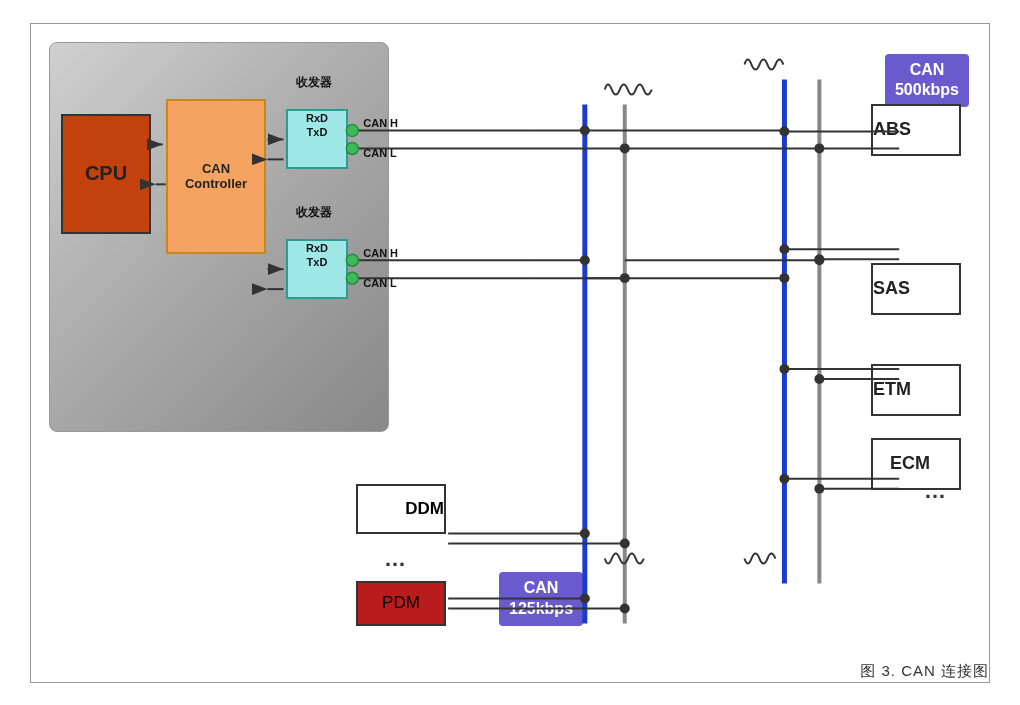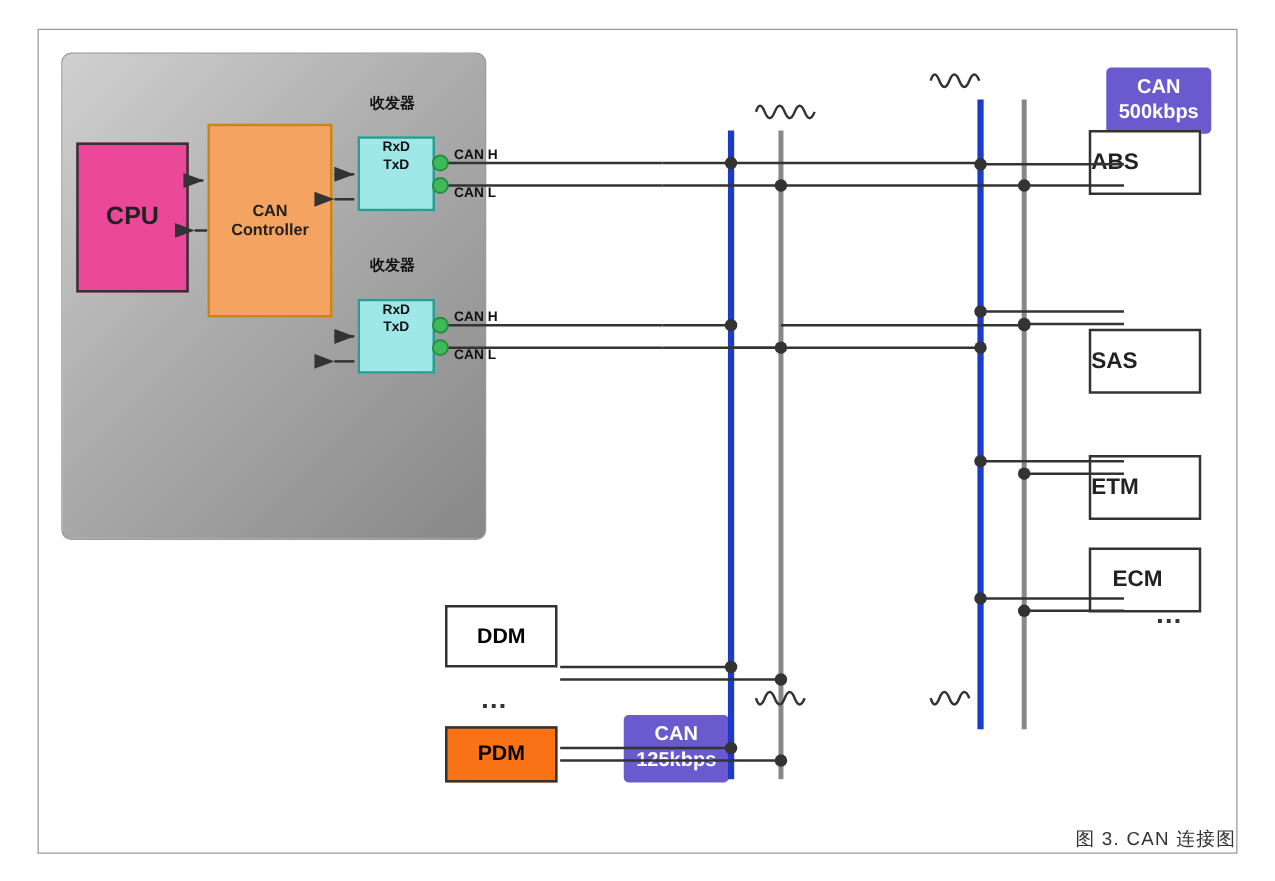--- a/index.html
+++ b/index.html
@@ -46,21 +46,21 @@
       border: 1.5px solid #999;
     }
 
     
     .cpu-box {
       position: absolute;
       left: 30px;
       top: 90px;
       width: 90px;
       height: 120px;
-      background: #ec4899;
+      background: #c2410c;
       border: 2px solid #333;
       display: flex;
       align-items: center;
       justify-content: center;
       font-size: 20px;
       font-weight: bold;
       color: #222;
     }
 
     
@@ -153,22 +153,22 @@
       font-size: 18px;
       font-weight: bold;
       color: #222;
     }
     .abs-box  { right: 28px; top: 80px; }
     .sas-box  { right: 28px; top: 200px; margin-top: 39px; }
     .etm-box  { right: 28px; top: 340px; }
     .ecm-box  { right: 28px; top: 414px; padding-left: 17px; }
 
     
-    .ddm-box { position: absolute; left: 325px; bottom: 120px; width: 90px; height: 50px; background: #fff; border: 2px solid #333; display: flex; align-items: center; justify-content: center; font-size: 17px; font-weight: bold; }
-    .pdm-box { position: absolute; left: 325px; bottom: 28px; width: 90px; height: 45px; background: #f97316; border: 2px solid #333; display: flex; align-items: center; justify-content: center; font-size: 17px; font-weight: bold; }
+    .ddm-box { position: absolute; left: 325px; bottom: 120px; width: 90px; height: 50px; background: #fff; border: 2px solid #333; display: flex; align-items: center; justify-content: flex-end; font-size: 17px; font-weight: bold; }
+    .pdm-box { position: absolute; left: 325px; bottom: 28px; width: 90px; height: 45px; background: #b91c1c; border: 2px solid #333; display: flex; align-items: center; justify-content: center; font-size: 17px; font-weight: normal; }
 
     
     .dots-label {
       position: absolute;
       font-size: 22px;
       font-weight: bold;
       color: #333;
       letter-spacing: 3px;
     }
     .dots-left { left: 353px; bottom: 82px; }

